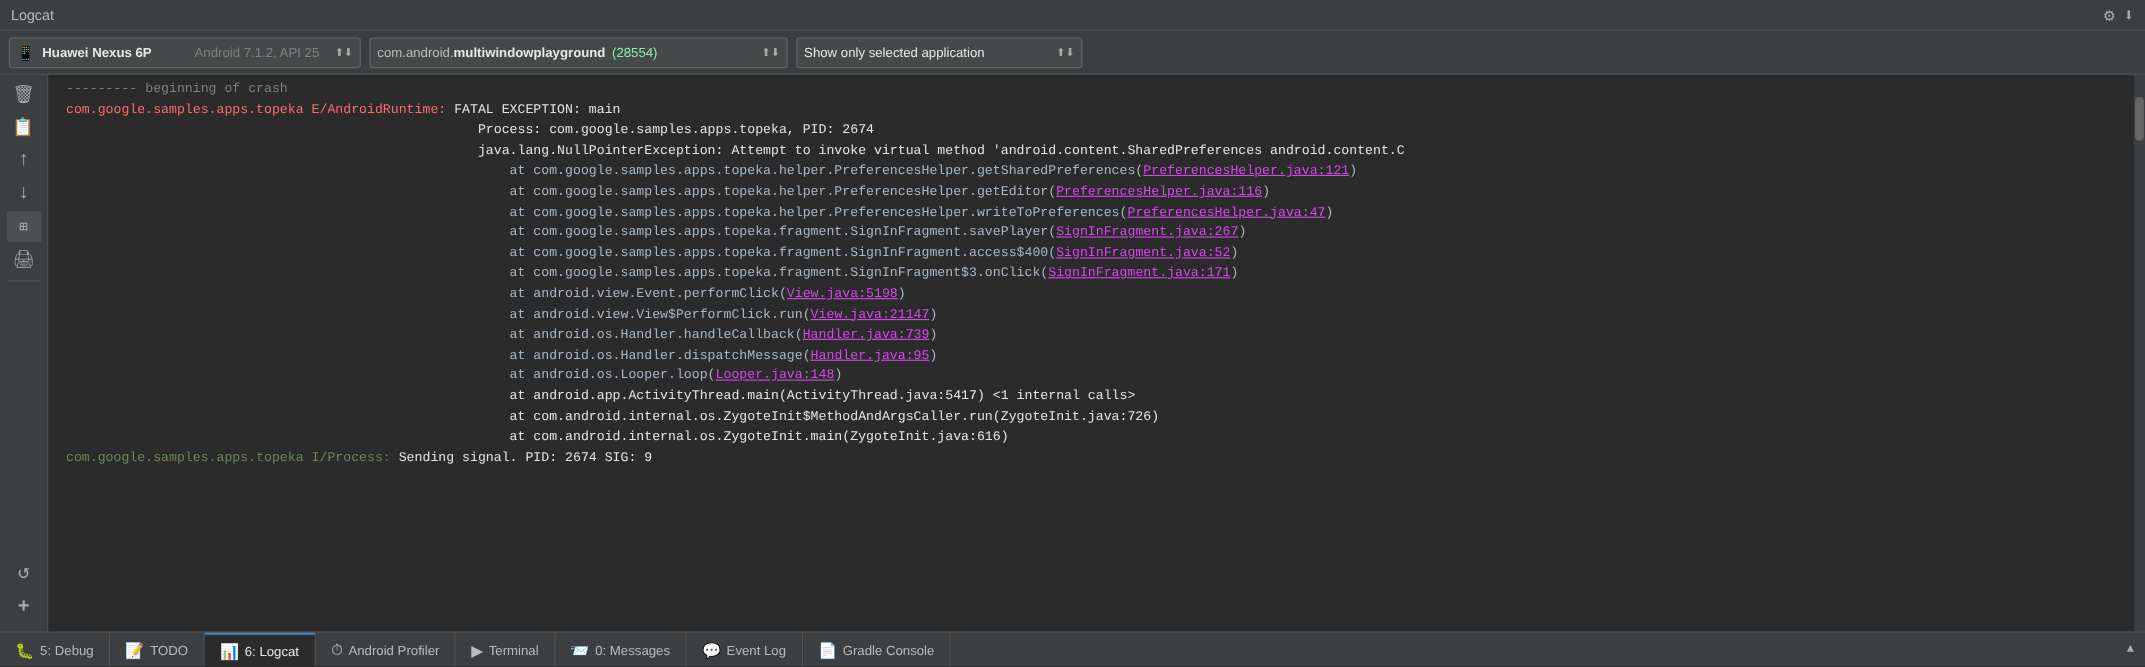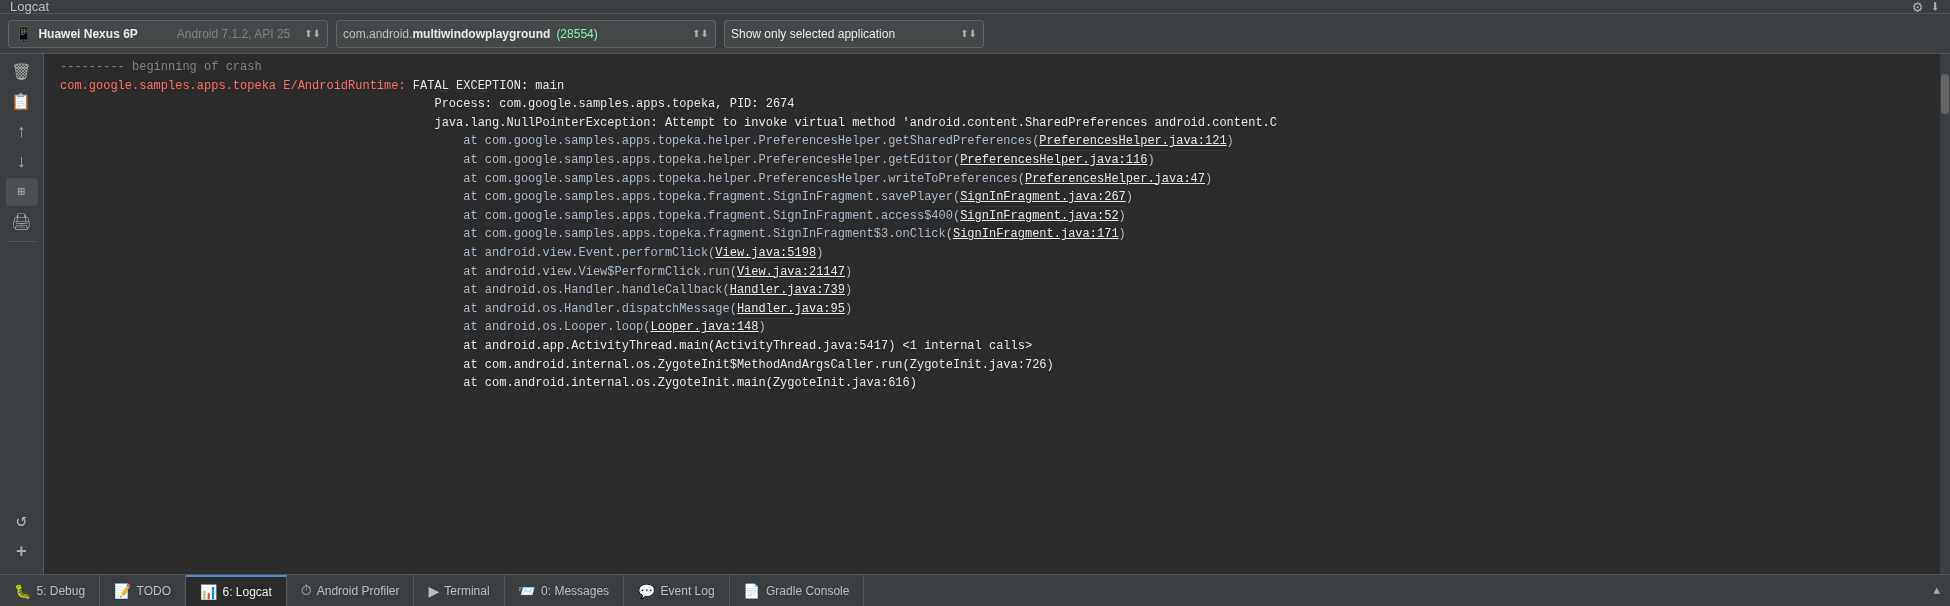--- a/index.html
+++ b/index.html
@@ -10,21 +10,21 @@
       width: 1950px;
       height: 606px;
       overflow: hidden;
       display: flex;
       flex-direction: column;
     }
 
     
     .title-bar {
       background: #3c3f41;
-      height: 14px;
+      height: 28px;
       display: flex;
       align-items: center;
       justify-content: space-between;
       padding: 0 10px;
       border-bottom: 1px solid #555;
     }
     .title-bar-title {
       color: #bbb;
       font-family: Arial, sans-serif;
       font-size: 13px;
@@ -169,21 +169,21 @@
     .log-tag-error {
       color: #ff6b68;
     }
     .log-tag-info {
       color: #6a8759;
     }
     .log-text {
       color: #e5e5e5;
     }
     .log-link {
-      color: #e5e5e5;
+      color: #d946ef;
       text-decoration: underline;
       cursor: pointer;
       font-family: Liberation Mono, monospace;
     }
 
     
     .scrollbar-track {
       width: 10px;
       background: #3c3f41;
       position: relative;
@@ -294,20 +294,21 @@
     <div class="log-line"><span>                                                    	at com.google.samples.apps.topeka.fragment.SignInFragment.access$400(</span><span class="log-link">SignInFragment.java:52</span><span>)</span></div>
     <div class="log-line"><span>                                                    	at com.google.samples.apps.topeka.fragment.SignInFragment$3.onClick(</span><span class="log-link">SignInFragment.java:171</span><span>)</span></div>
     <div class="log-line"><span>                                                    	at android.view.Event.performClick(</span><span class="log-link">View.java:5198</span><span>)</span></div>
     <div class="log-line"><span>                                                    	at android.view.View$PerformClick.run(</span><span class="log-link">View.java:21147</span><span>)</span></div>
     <div class="log-line"><span>                                                    	at android.os.Handler.handleCallback(</span><span class="log-link">Handler.java:739</span><span>)</span></div>
     <div class="log-line"><span>                                                    	at android.os.Handler.dispatchMessage(</span><span class="log-link">Handler.java:95</span><span>)</span></div>
     <div class="log-line"><span>                                                    	at android.os.Looper.loop(</span><span class="log-link">Looper.java:148</span><span>)</span></div>
     <div class="log-line log-text">                                                    	at android.app.ActivityThread.main(ActivityThread.java:5417) &lt;1 internal calls&gt;</div>
     <div class="log-line log-text">                                                    	at com.android.internal.os.ZygoteInit$MethodAndArgsCaller.run(ZygoteInit.java:726)</div>
     <div class="log-line log-text">                                                    	at com.android.internal.os.ZygoteInit.main(ZygoteInit.java:616)</div>
+    <div class="log-line"><span class="log-tag-info">com.google.samples.apps.topeka I/Process: </span><span class="log-text">Sending signal. PID: 2674 SIG: 9</span></div>
   </div>
 
   <div class="scrollbar-track">
     <div class="scrollbar-thumb"></div>
   </div>
 </div>
 
 <div class="bottom-tabs">
   <div class="tab-item">
     <span class="tab-icon">🐛</span>

